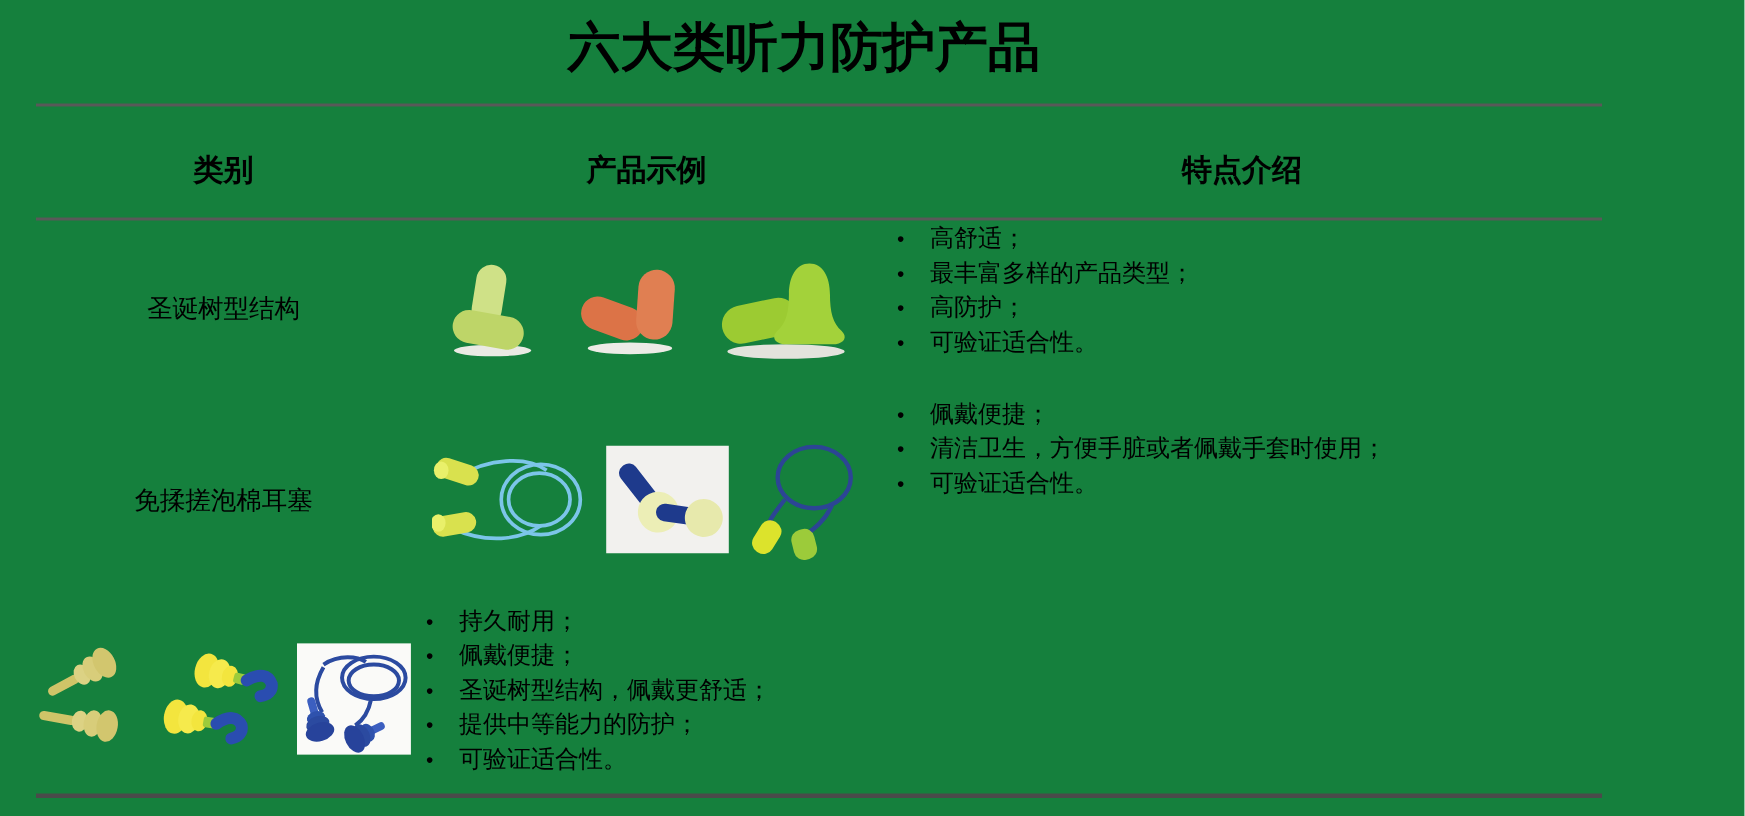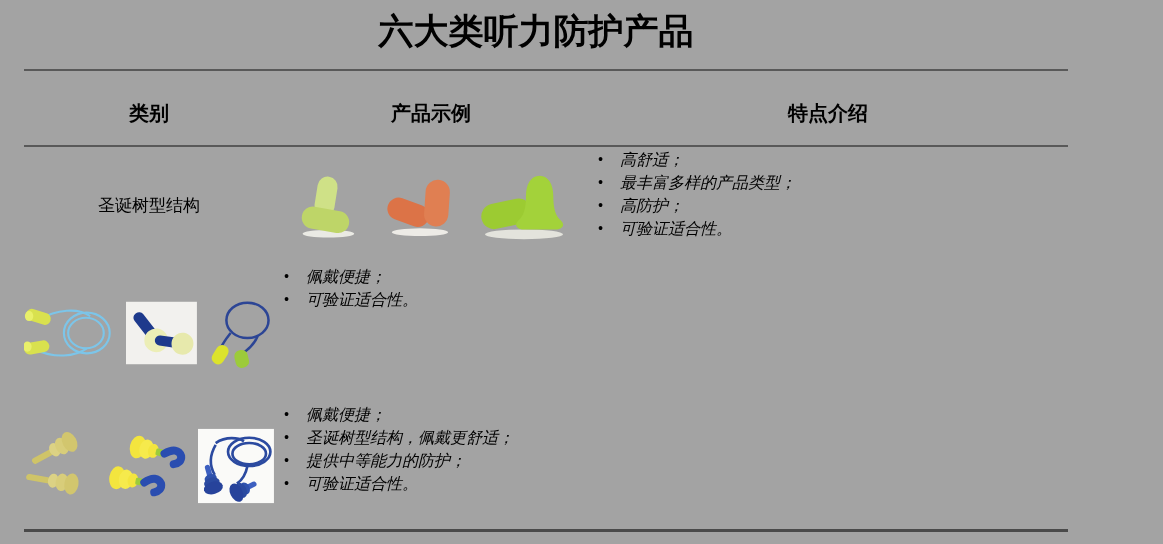--- a/index.html
+++ b/index.html
@@ -1,18 +1,18 @@
 <!DOCTYPE html>
 <html><head>
 <meta charset="utf-8">
 <style>
   * { margin:0; padding:0; box-sizing:border-box; }
   html,body { background:#ffffff; }
   .page {
-    position:relative; width:1163px; height:544px; background:#a3a3a3;
+    position:relative; width:1163px; height:544px; background:#15803d;
     font-family:"Liberation Sans","DejaVu Sans",sans-serif; color:#000;
     overflow:hidden;
   }
   .title {
     position:absolute; top:8px; left:14px; width:1044px;
     text-align:center; font-size:35px; font-weight:700; color:#000;
   }
   .table {
     position:absolute; top:69px; left:24px; width:1044px;
     border-top:2px solid #595959; border-bottom:3px solid #4a4a4a;
@@ -22,21 +22,21 @@
     height:76px; align-items:center; border-bottom:2px solid #595959;
   }
   .th { text-align:center; font-size:20px; font-weight:700; padding-top:10px; }
   .trow { display:grid; grid-template-columns:250px 314px 480px; align-items:center; }
   .r1 { height:117px; }
   .r2 { height:138px; }
   .r3 { height:127px; }
   .td-cat { text-align:center; font-size:17px; }
   .td-img { display:flex; justify-content:center; align-items:center; height:100%; }
   .td-feat { align-self:start; height:100%; padding-top:1px; }
-  ul.features { list-style:none;font-style:italic; }
+  ul.features { list-style:none; }
   ul.features li { display:flex; font-size:16px; line-height:23px; }
   ul.features li::before {
     content:"•"; flex:none; width:22px; padding-left:10px;
     font-size:14px; line-height:23px;
   }
   .gap26 { gap:26px; }
   .gap10 { gap:10px; }
   .gap12 { gap:12px; }
 </style>
 </head>
@@ -85,20 +85,21 @@
               <span>高防护；</span>
             </li>
           <li>
               <span>可验证适合性。</span>
             </li>
         </ul>
       </div>
     </div>
 
     <div class="trow r2">
+      <div class="td-cat">免揉搓泡棉耳塞</div>
       <div class="td-img gap10">
         <svg width="106" height="82" viewBox="0 0 108 84">
           <g fill="none" stroke="#7cc5e9" stroke-width="2.5">
             <path d="M18 26 C38 14 64 12 78 22"></path>
             <path d="M14 62 C36 72 60 70 74 60"></path>
             <ellipse cx="74" cy="42" rx="27" ry="24"></ellipse>
             <ellipse cx="73" cy="42" rx="21" ry="18"></ellipse>
           </g>
           <rect x="2" y="16" width="30" height="14" rx="7" transform="rotate(18 17 23)" fill="#d9e14e"></rect>
           <rect x="0" y="52" width="30" height="14" rx="7" transform="rotate(-10 15 59)" fill="#d9e14e"></rect>
@@ -127,20 +128,23 @@
           </g>
           <g transform="rotate(-14 42 72)">
             <rect x="33" y="62" width="16" height="21" rx="7" fill="#9ccb3a"></rect>
           </g>
         </svg>
       </div>
       <div class="td-feat">
         <ul class="features">
           <li>
               <span>佩戴便捷；</span>
+            </li>
+          <li>
+              <span>清洁卫生，方便手脏或者佩戴手套时使用；</span>
             </li>
           <li>
               <span>可验证适合性。</span>
             </li>
         </ul>
       </div>
     </div>
 
     <div class="trow r3">
       <div class="td-img gap12">
@@ -193,20 +197,23 @@
             <rect x="45" y="50" width="6" height="16" rx="3" fill="#3c5fc0"></rect>
             <ellipse cx="48" cy="64" rx="7" ry="5" fill="#2f52ad"></ellipse>
             <ellipse cx="48" cy="69" rx="9" ry="6" fill="#2b4aa0"></ellipse>
             <ellipse cx="48" cy="75" rx="11" ry="7" fill="#27439b"></ellipse>
           </g>
         </svg>
       </div>
       <div class="td-feat">
         <ul class="features">
           <li>
+              <span>持久耐用；</span>
+            </li>
+          <li>
               <span>佩戴便捷；</span>
             </li>
           <li>
               <span>圣诞树型结构，佩戴更舒适；</span>
             </li>
           <li>
               <span>提供中等能力的防护；</span>
             </li>
           <li>
               <span>可验证适合性。</span>

